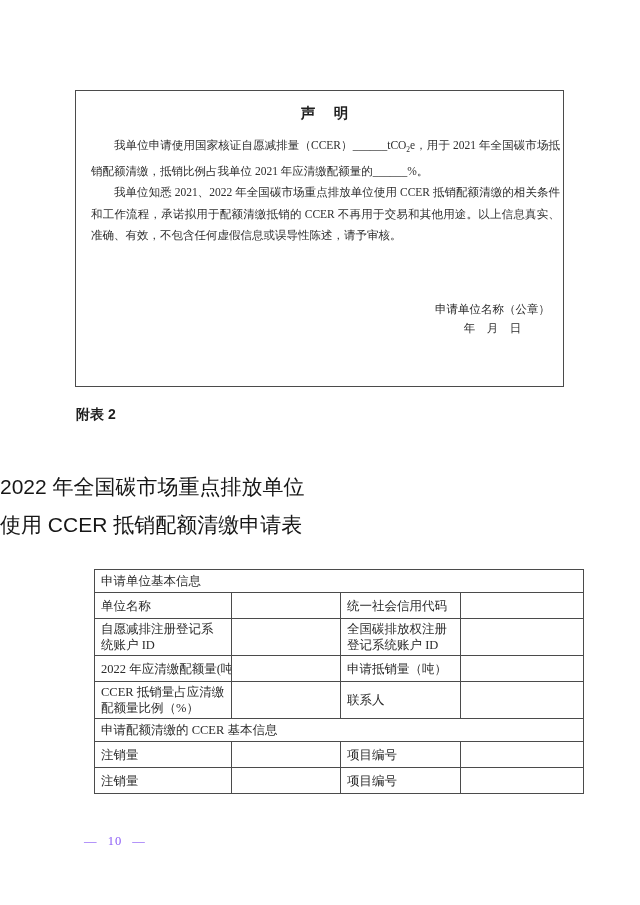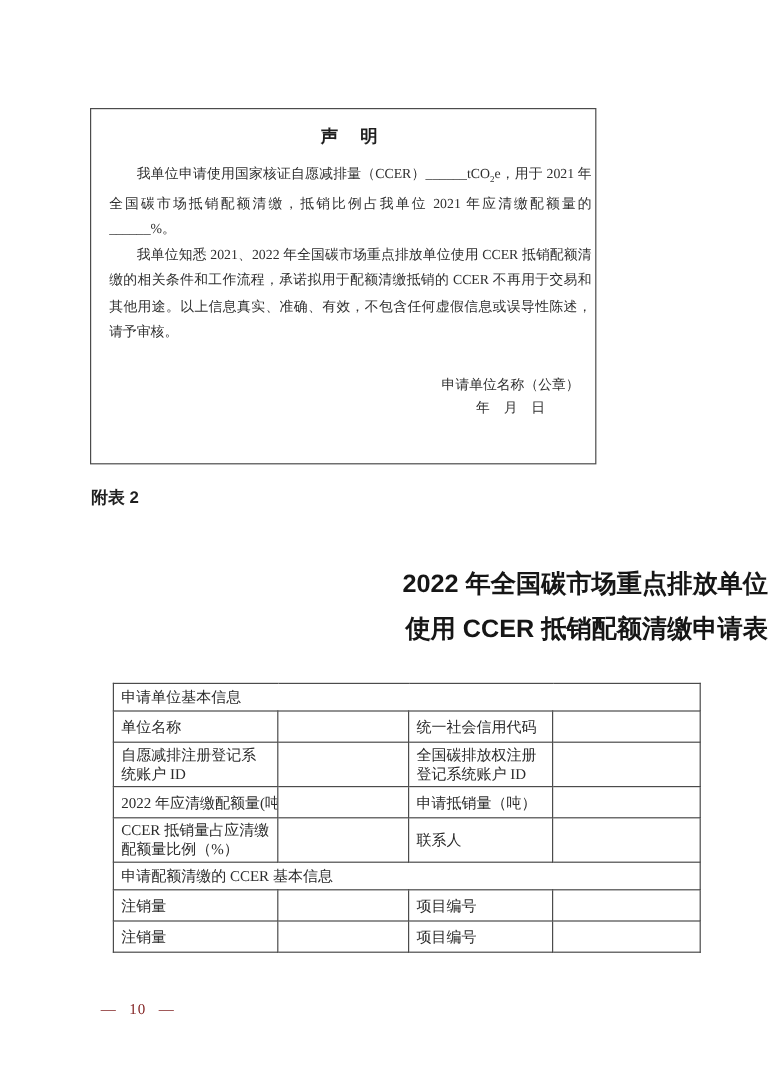--- a/index.html
+++ b/index.html
@@ -10,21 +10,21 @@
     color: #2e2e2e;
     position: relative;
     overflow: hidden;
   }
   .page { position: absolute; inset: 0; background: #ffffff; }
 
   
   .decl-box {
     position: absolute;
     left: 75px; top: 90px;
-    width: 422px; height: 297px;
+    width: 489px; height: 297px;
     border: 1px solid #4b4b4b;
     box-sizing: border-box;
     padding: 11px 3px 0 15px;
   }
   .decl-title {
     text-align: center;
     font-weight: bold;
     font-size: 14.5px;
     color: #1e1e1e;
     margin: 2px 0 12px 0;
@@ -35,42 +35,42 @@
     line-height: 21.5px;
     text-align: justify;
   }
   .decl-text p { margin: 0; }
   .addr-line { text-indent: 0; }
   .addr-underline { text-decoration: underline; text-underline-offset: 2px; }
   .para { text-indent: 2em; }
   .decl-sub { font-size: 0.65em; vertical-align: sub; }
   .sign-block {
     position: absolute;
-    top: 221px; right: 13px;
+    top: 209px; right: 13px;
     text-align: center;
     font-size: 11.5px;
     line-height: 19px;
   }
 
   
   .appendix-label {
     position: absolute;
     left: 76px; top: 406px;
     font-family: "Liberation Sans", "DejaVu Sans", sans-serif;
     font-weight: bold;
     font-size: 14px;
     color: #1f1f1f;
   }
   .form-title {
     position: absolute;
     left: 0; top: 468px;
     width: 640px;
-    text-align: right;
+    text-align: left;
     font-family: "Liberation Sans", "DejaVu Sans", sans-serif;
-    font-weight: bold;
+    font-weight: normal;
     font-size: 21px;
     line-height: 38px;
     color: #161616;
   }
 
   
   table.form-table {
     position: absolute;
     left: 75px; top: 569px;
     width: 489px;
@@ -92,21 +92,21 @@
   tr.h25 td { height: 21px; }
   tr.h36 td { height: 32px; }
 
   
   .footer-num {
     position: absolute;
     left: 84px; top: 834px;
     font-size: 12.5px;
     letter-spacing: 1px;
     word-spacing: 6px;
-    color: #7f1d1d;
+    color: #8b5cf6;
   }
 </style>
 </head>
 <body>
 
 <div class="page">
 
   <div class="decl-box">
     <div class="decl-title">声　明</div>
     <div class="decl-text">

